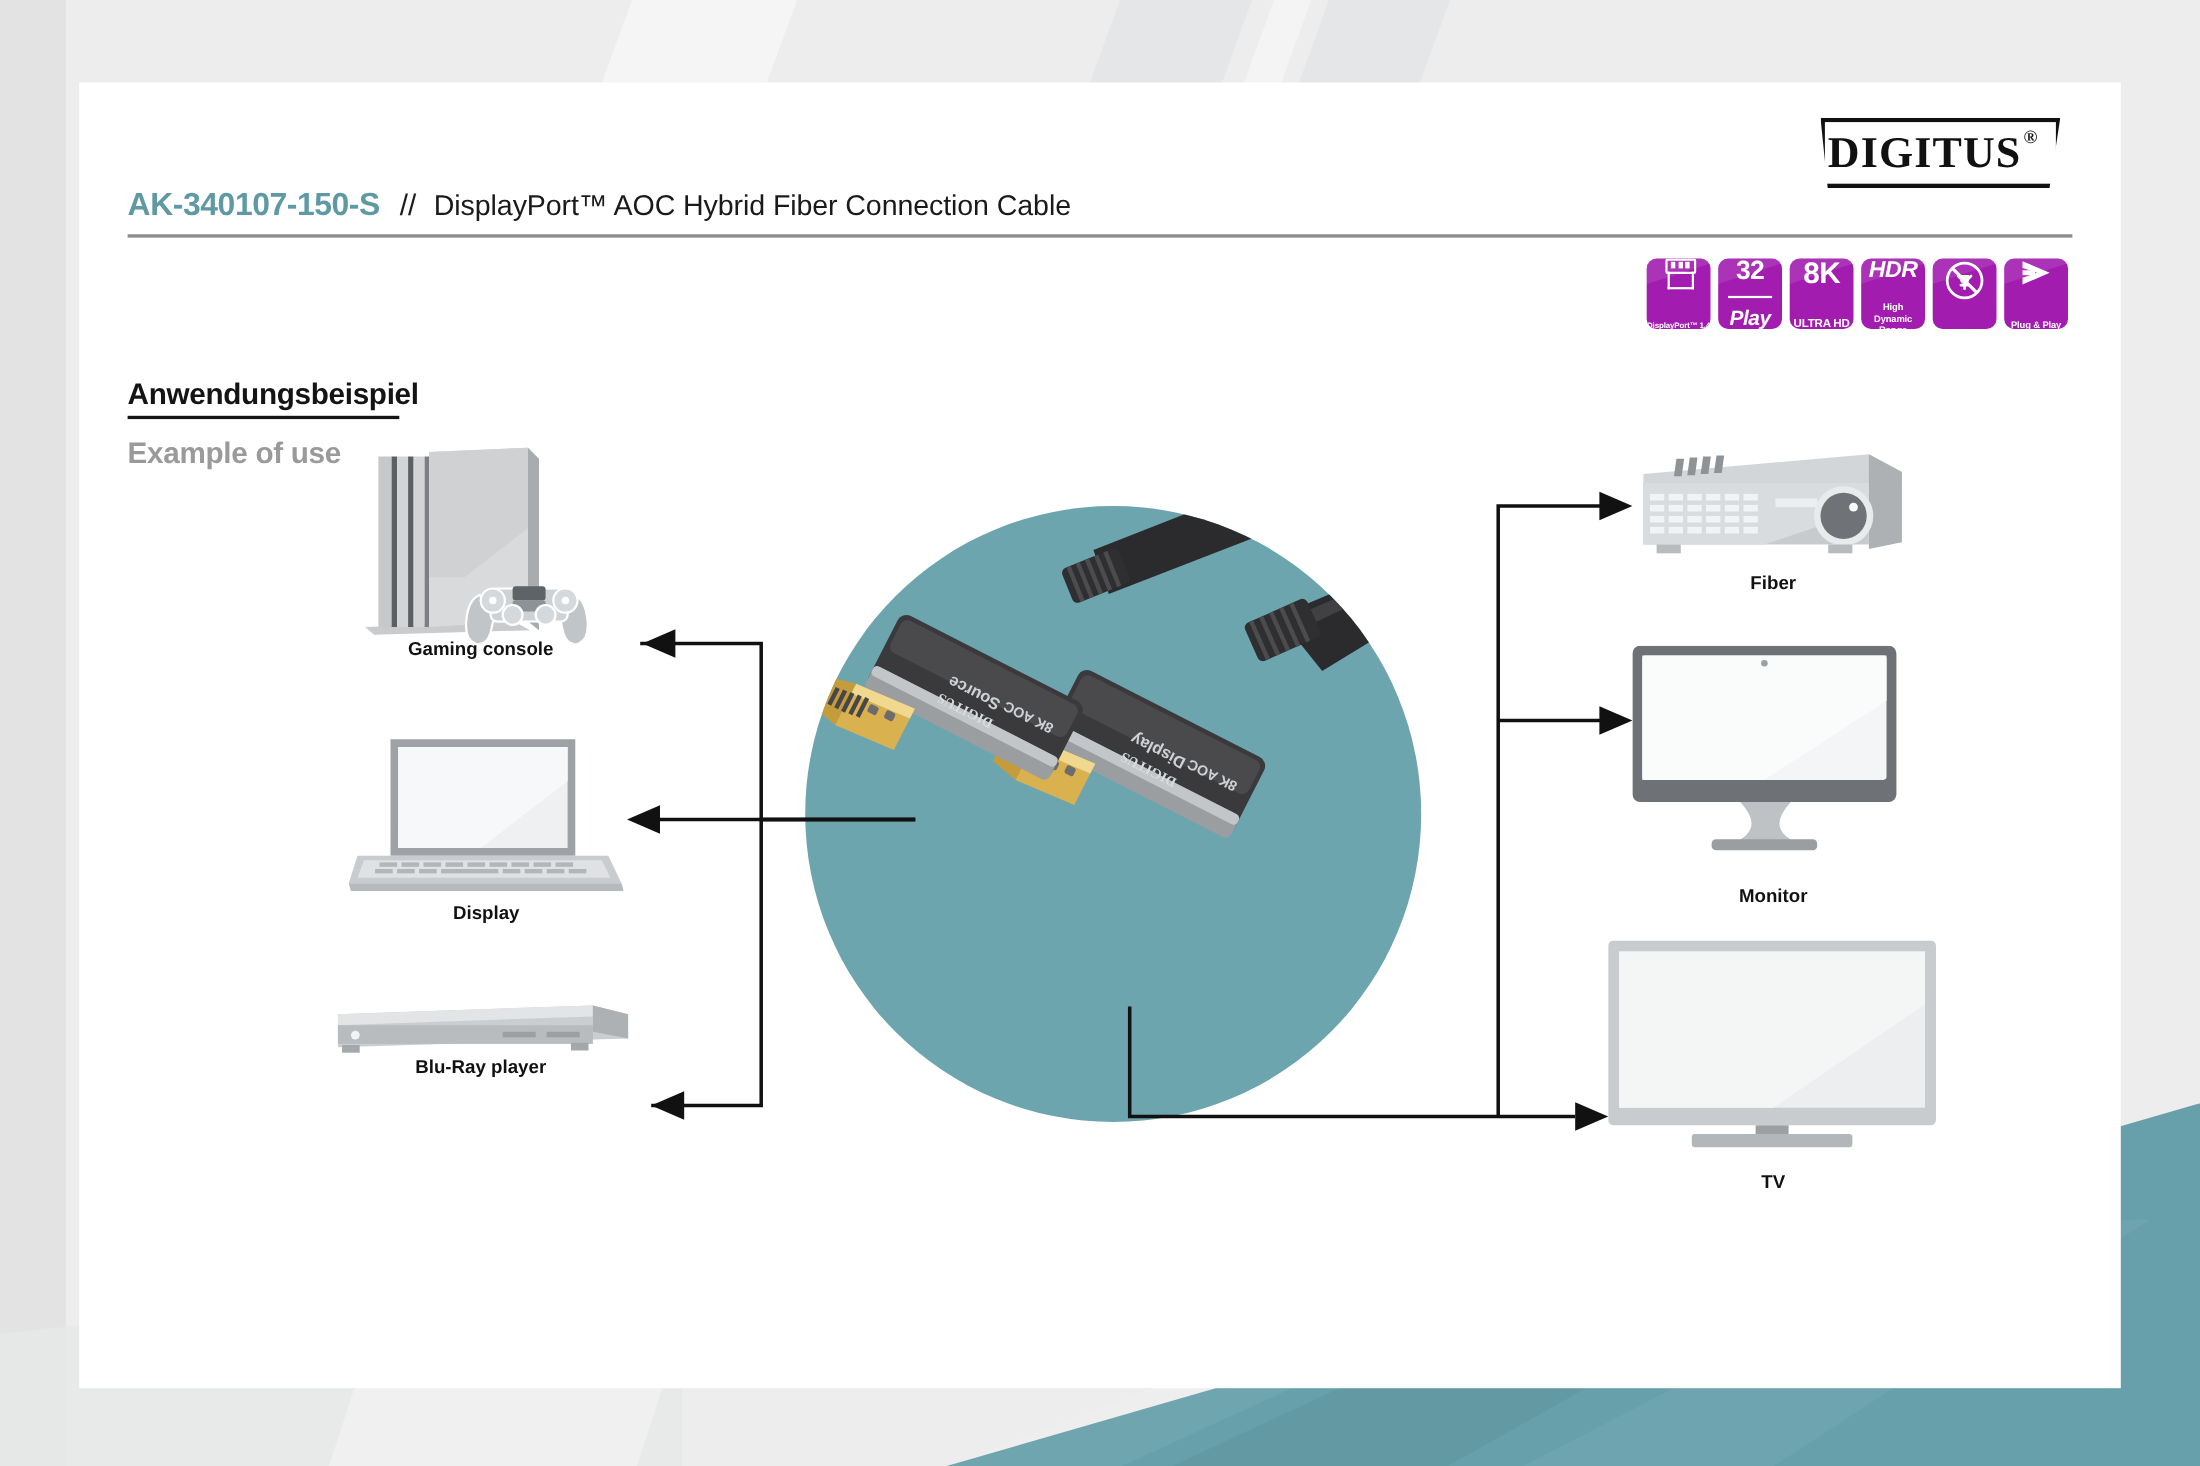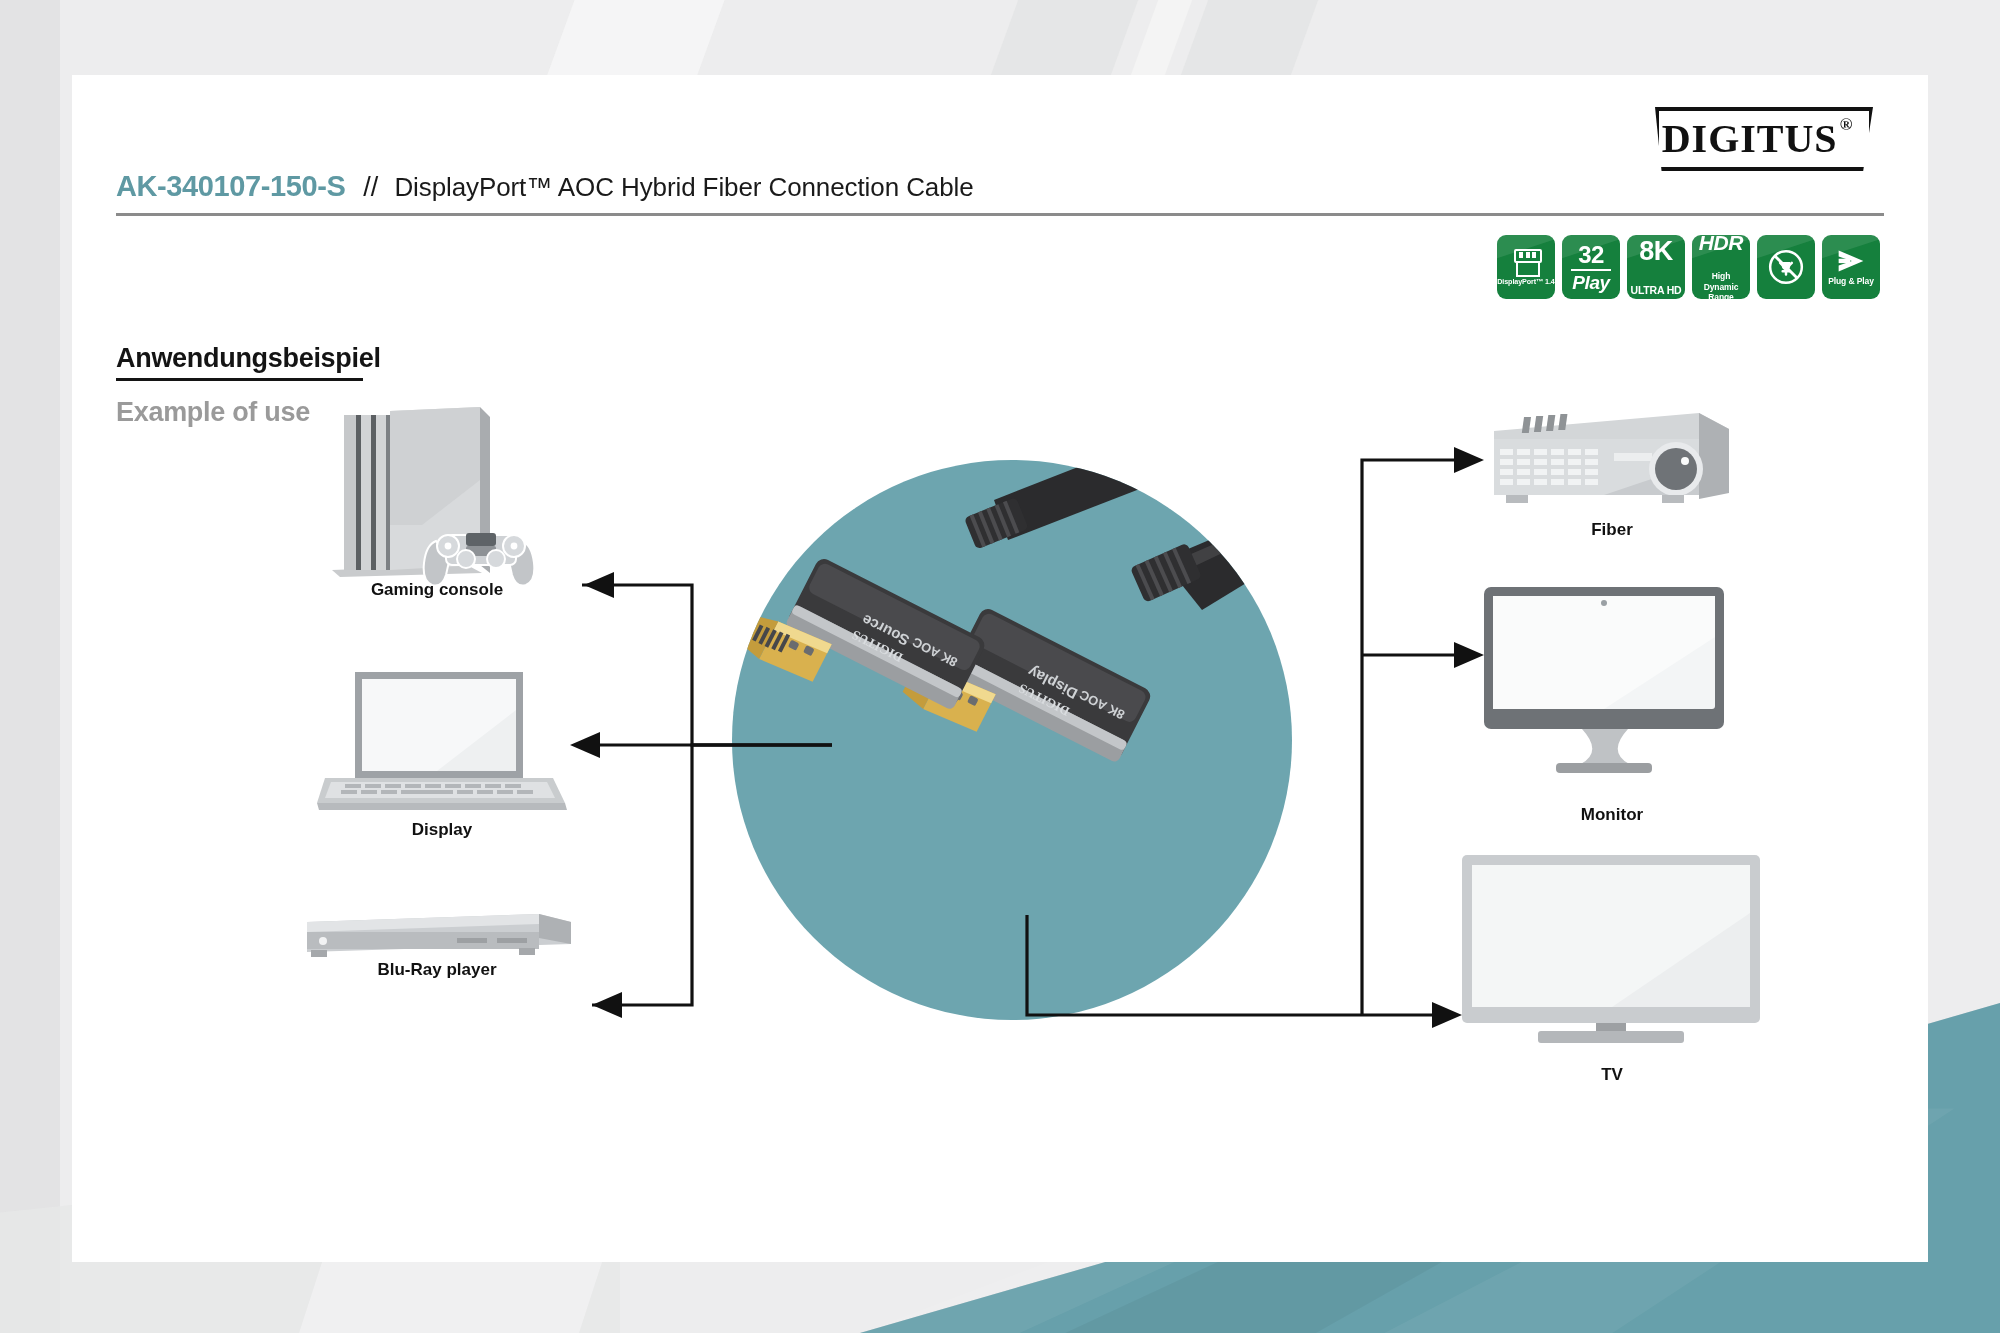--- a/index.html
+++ b/index.html
@@ -69,37 +69,37 @@
   }
   .logo-text{
     font-family:"Liberation Serif", serif;
     font-weight:700;font-size:40px;letter-spacing:1px;color:#111;
     line-height:1;position:relative;padding-right:16px;
   }
   .logo-reg{position:absolute;top:-2px;right:-2px;font-size:18px;font-weight:700;}
 
   .title-row{
     position:absolute;left:44px;top:95px;right:44px;
-    display:flex;align-items:flex-end;gap:0;
+    display:flex;align-items:center;gap:0;
   }
   .sku{font-size:29px;font-weight:700;color:#5f99a3;letter-spacing:-.4px;}
   .slashes{font-size:27px;font-weight:400;color:#1a1a1a;margin:0 16px 0 18px;}
   .title-txt{font-size:26px;font-weight:400;color:#1a1a1a;letter-spacing:-.1px;}
   .title-rule{
     position:absolute;left:44px;top:138px;width:1768px;height:3px;background:#8b8b8b;
   }
 
   
   .badges{
     position:absolute;right:48px;top:160px;display:flex;gap:7px;align-items:flex-start;
   }
   .badge{
-    width:58px;height:64px;border-radius:9px;background:#15803d;
+    width:58px;height:64px;border-radius:9px;background:#a21caf;
     position:relative;overflow:hidden;
-    display:flex;flex-direction:column;align-items:center;justify-content:center;
+    display:flex;flex-direction:column;align-items:center;justify-content:space-between;
     color:#fff;text-align:center;line-height:1;
   }
   .badge::after{
     content:"";position:absolute;left:-20%;top:-40%;width:150%;height:60%;
     background:rgba(255,255,255,.10);transform:rotate(-18deg);
   }
   .badge .big{font-size:24px;font-weight:700;letter-spacing:-.5px;}
   .badge .mid{font-size:19px;font-weight:700;letter-spacing:-.4px;font-style:italic;}
   .badge .sm{font-size:10.5px;font-weight:700;letter-spacing:-.2px;}
   .badge .xs{font-size:7.2px;font-weight:700;letter-spacing:-.1px;}

